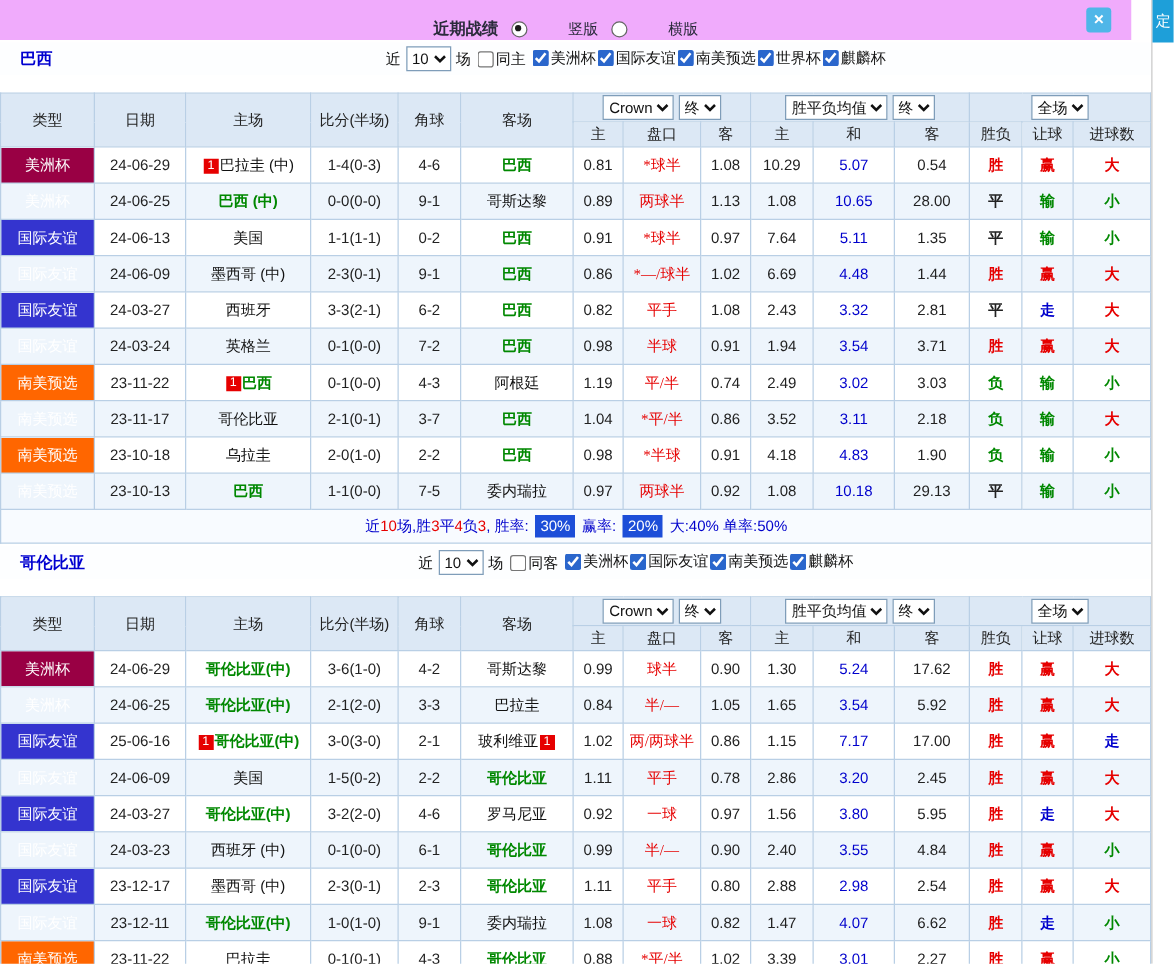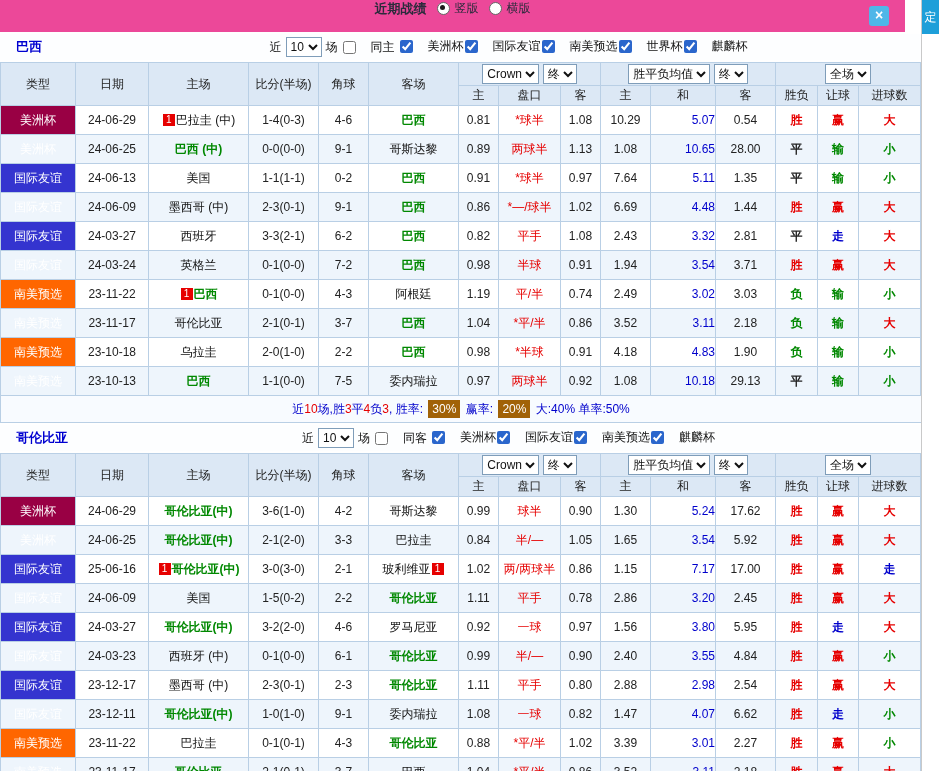--- a/index.html
+++ b/index.html
@@ -1,58 +1,58 @@
 <!DOCTYPE html>
 <html><head>
 <meta charset="utf-8">
 <style>
   html,body{margin:0;padding:0;}
   body{width:939px;height:771px;overflow:hidden;background:#fff;position:relative;
        font-family:"Liberation Sans","DejaVu Sans",sans-serif;font-size:12px;color:#222;}
   .app{position:absolute;top:0;left:0;width:921px;}
   
-  .titlebar{width:905px;height:32px;background:#ec4899;display:flex;align-items:flex-start;justify-content:center;gap:10px;position:relative;}
+  .titlebar{width:905px;height:32px;background:#f0abfc;display:flex;align-items:flex-end;justify-content:center;gap:10px;position:relative;}
   .title{font-weight:bold;font-size:13px;color:#2b2b3c;}
   .radio-group{display:flex;align-items:center;gap:5px;}
   .radio{width:11px;height:11px;border-radius:50%;background:#fff;border:1px solid #666;display:inline-block;position:relative;}
   .radio.sel::after{content:"";position:absolute;left:2px;top:2px;width:5px;height:5px;border-radius:50%;background:#1b1b1b;}
-  .radio-label{color:#2b2b3c;}
+  .radio-label{color:#2b2b3c;margin-left:28px;}
   .close-btn{position:absolute;right:16px;top:6px;width:20px;height:20px;background:#4fb6e8;color:#fff;font-weight:bold;
              text-align:center;line-height:19px;border-radius:3px;cursor:pointer;font-size:14px;}
   
   .side-strip{position:absolute;top:0;right:0;width:17px;height:771px;background:#fff;border-left:1px solid #c9c9c9;}
   .side-strip .strip-head{height:34px;background:#1e9fd9;color:#fff;text-align:center;font-size:12px;line-height:34px;}
   
   .section-head{height:26px;display:flex;align-items:center;margin-top:2px;background:#fdfeff;}
   .team-name{color:#0000d0;font-weight:bold;font-size:13px;margin-left:16px;min-width:80px;}
   .filters{flex:1;display:flex;align-items:center;justify-content:center;gap:4px;color:#111;}
-  .filters label{display:inline-flex;align-items:center;gap:14px;cursor:pointer;}
+  .filters label{display:inline-flex;align-items:center;gap:1px;cursor:pointer;}
   input[type=checkbox]{width:13px;height:13px;accent-color:#2a66cc;margin:0 1px;}
   select{height:20px;font-size:12px;border:1px solid #7f9db9;background:#fff;font-family:inherit;color:#111;}
   
-  table{border-collapse:collapse;table-layout:fixed;width:920px;margin-top:2px;}
+  table{border-collapse:collapse;table-layout:fixed;width:920px;margin-top:14px;}
   th,td{border:1px solid #b9cfe5;text-align:center;overflow:hidden;white-space:nowrap;padding:0;}
   thead th{background:#dce8f5;font-weight:normal;color:#222;height:22px;}
   thead tr.sub th{height:19px;}
   tbody td{height:28px;background:#fff;}
   tbody tr.alt td{background:#eef5fc;}
   td.t-america{background:#990044;color:#fff;}
   td.t-friendly{background:#3434cf;color:#fff;}
   td.t-qualifier{background:#ff6600;color:#fff;}
-  .handicap{color:#e60000;}
-  .draw-odds{color:#0000cc;text-align:right;}
+  .handicap{color:#e60000;font-family:Liberation Serif, serif;}
+  .draw-odds{color:#0000cc;}
   .tracked{color:#008800;font-weight:bold;}
   .team{color:#111;}
   .badge{display:inline-block;background:#e60000;color:#fff;font-size:10px;line-height:12px;min-width:10px;padding:0 1px;margin:0 1px;vertical-align:1px;}
   .res{font-weight:bold;}
   .c-red{color:#e60000;}.c-green{color:#008800;}.c-blue{color:#0000cc;}.c-dark{color:#222;}
   
   .summary{width:920px;height:26px;line-height:26px;text-align:center;border:1px solid #b9cfe5;border-top:0;background:#f8fbff;}
   .rate{display:inline-block;padding:0 4px;height:18px;line-height:18px;color:#fff;margin:0 2px;}
-  .rate.green{background:#a16207;}
+  .rate.green{background:#1d4ed8;}
 </style>
 </head>
 <body>
 
 <div class="app">
 
   <div class="titlebar">
     <span class="title">近期战绩</span>
     <span class="radio-group">
       <span class="radio sel"></span>

